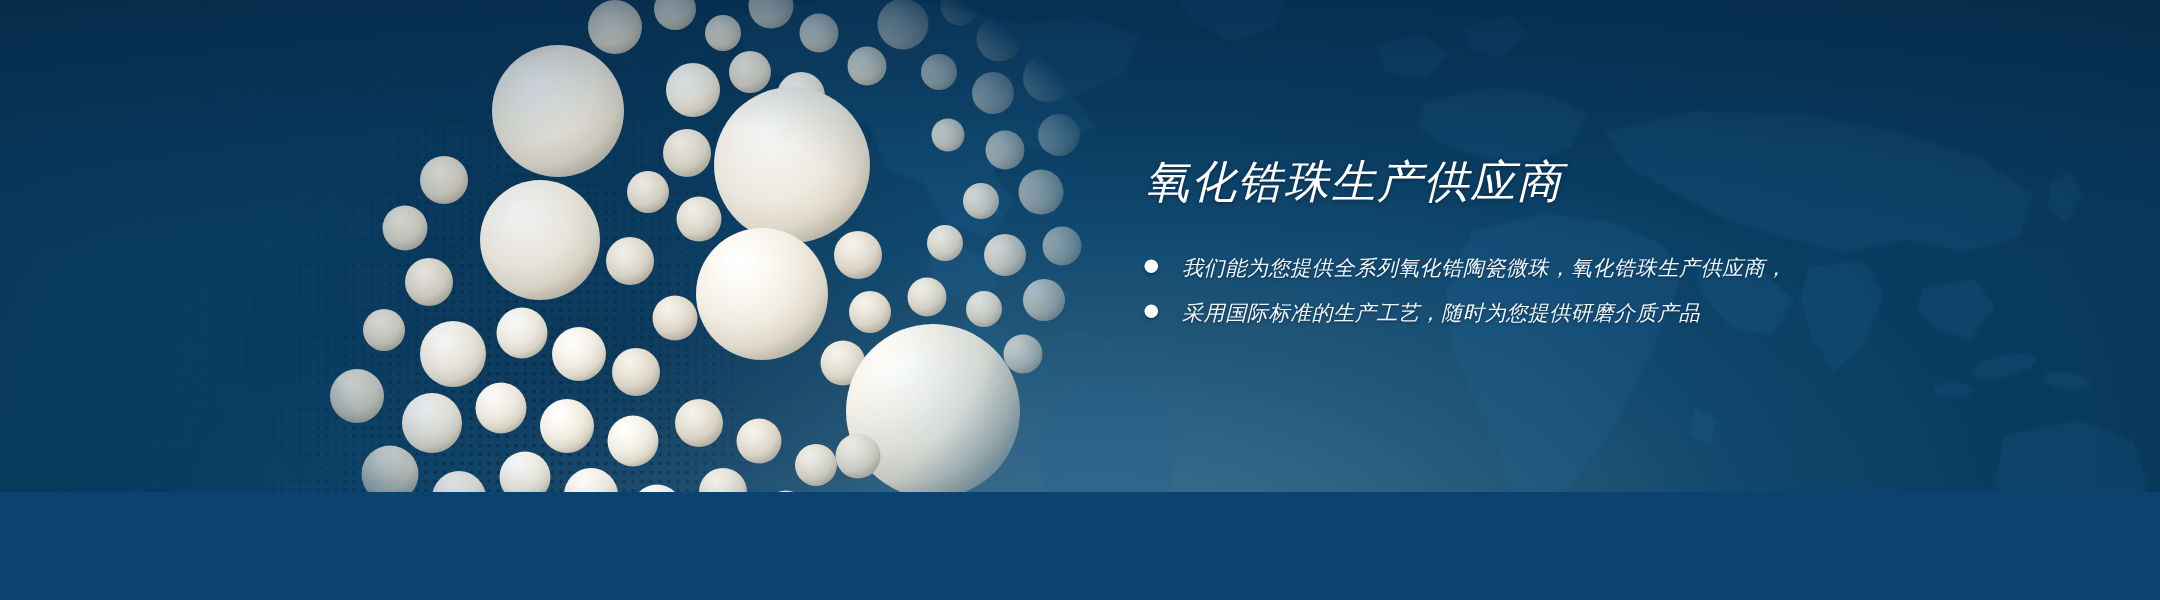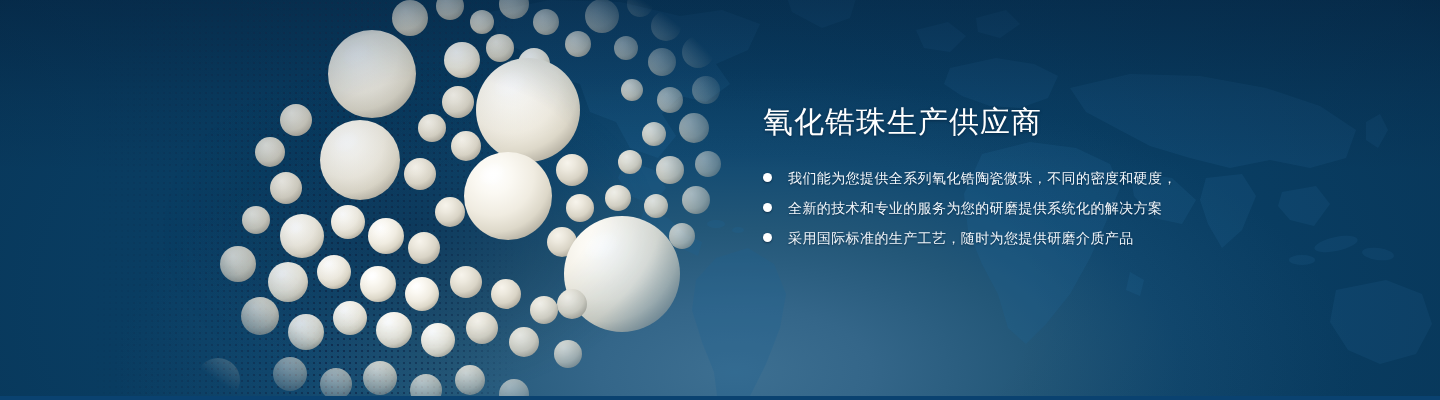--- a/index.html
+++ b/index.html
@@ -6,23 +6,24 @@
   * { margin:0; padding:0; box-sizing:border-box; }
   html, body {
     width:1440px; height:400px;
     overflow:hidden;
     background:#0a4270;
     font-family:"Liberation Sans","DejaVu Sans",sans-serif;
   }
 
   #banner {
     position:relative;
-    width:1440px; height:396px;
+    width:1440px; height:328px;
     overflow:hidden;
     background:#ec4899;
+    font-style:italic;
   }
 
   
   .bg-base {
     position:absolute; inset:0;
     background:
       radial-gradient(ellipse 620px 300px at 735px 372px, #3d6f91 0%, #346689 22%, #235778 48%, #124a71 72%, #0a4269 100%),
       linear-gradient(100deg, #0c4474 0%, #0b4272 35%, #0a4170 65%, #083f6a 100%);
   }
   .bg-vignette {
@@ -304,30 +305,24 @@
 
   <div class="text-block">
 
     <div class="headline">氧化锆珠生产供应商</div>
 
     <div class="bullets">
 
       <div class="bullet-row">
         <span class="bullet-dot"></span>
         <span class="bullet-text">
-          <span>我们能为您提供全系列氧化锆陶瓷微珠，不同的密度和硬度，</span>
+          <span>我们能为您提供全系列氧化锆陶瓷微珠，氧化锆珠生产供应商，</span>
         </span>
       </div>
 
-      <div class="bullet-row">
-        <span class="bullet-dot"></span>
-        <span class="bullet-text">
-          <span>全新的技术和专业的服务为您的研磨提供系统化的解决方案</span>
-        </span>
-      </div>
 
       <div class="bullet-row">
         <span class="bullet-dot"></span>
         <span class="bullet-text">
           <span>采用国际标准的生产工艺，随时为您提供研磨介质产品</span>
         </span>
       </div>
 
     </div>
   </div>

